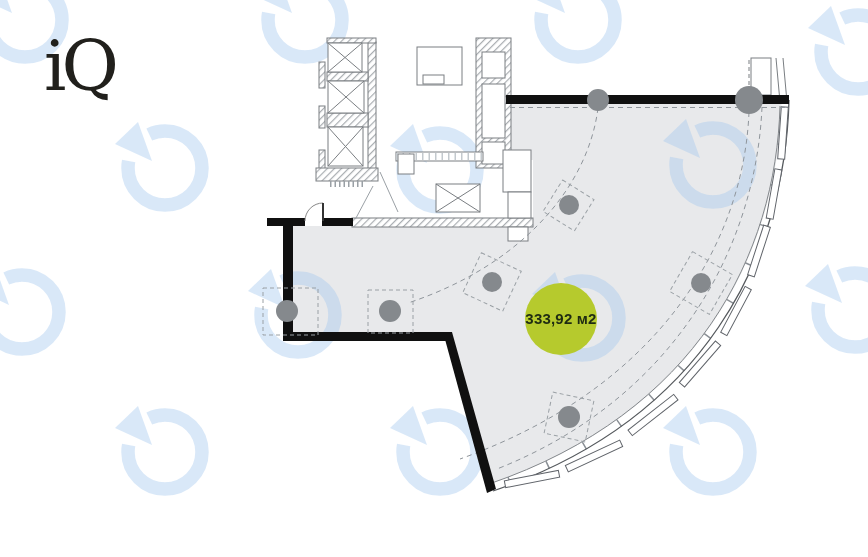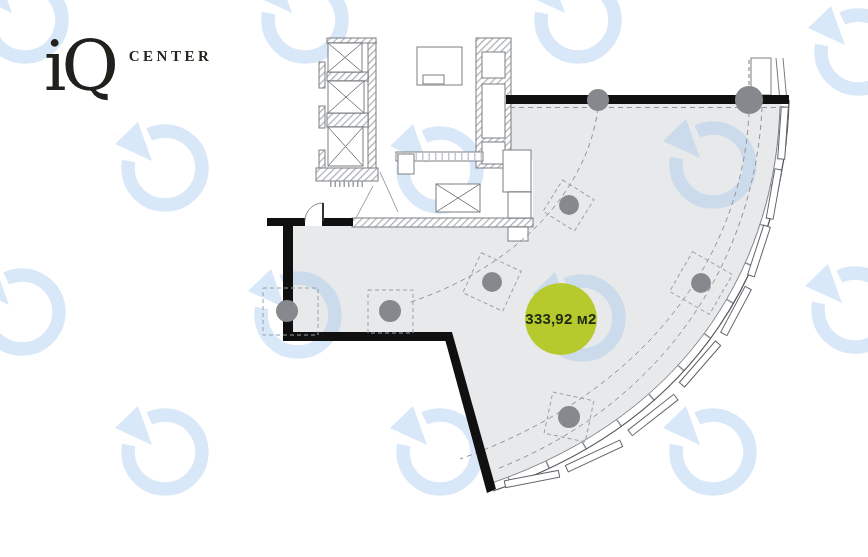--- a/index.html
+++ b/index.html
@@ -11,21 +11,20 @@
   .badge-text{font:700 15px "Liberation Sans",sans-serif;letter-spacing:.2px;}
 </style>
 </head>
 <body>
 
 <div class="stage">
 
   <div class="logo">
     <div class="logo-mark">iQ</div>
     <div class="logo-name">
-      <div>CENTER</div>
     </div>
   </div>
 
   <svg id="plan" width="868" height="557" viewBox="0 0 868 557">
     <defs>
       <pattern id="hatch" patternUnits="userSpaceOnUse" width="5" height="5" patternTransform="rotate(45)">
         <rect width="5" height="5" fill="#ffffff"></rect>
         <line x1="0.5" y1="0" x2="0.5" y2="5" stroke="#a9adb1" stroke-width="1.4"></line>
       </pattern>
     </defs>

